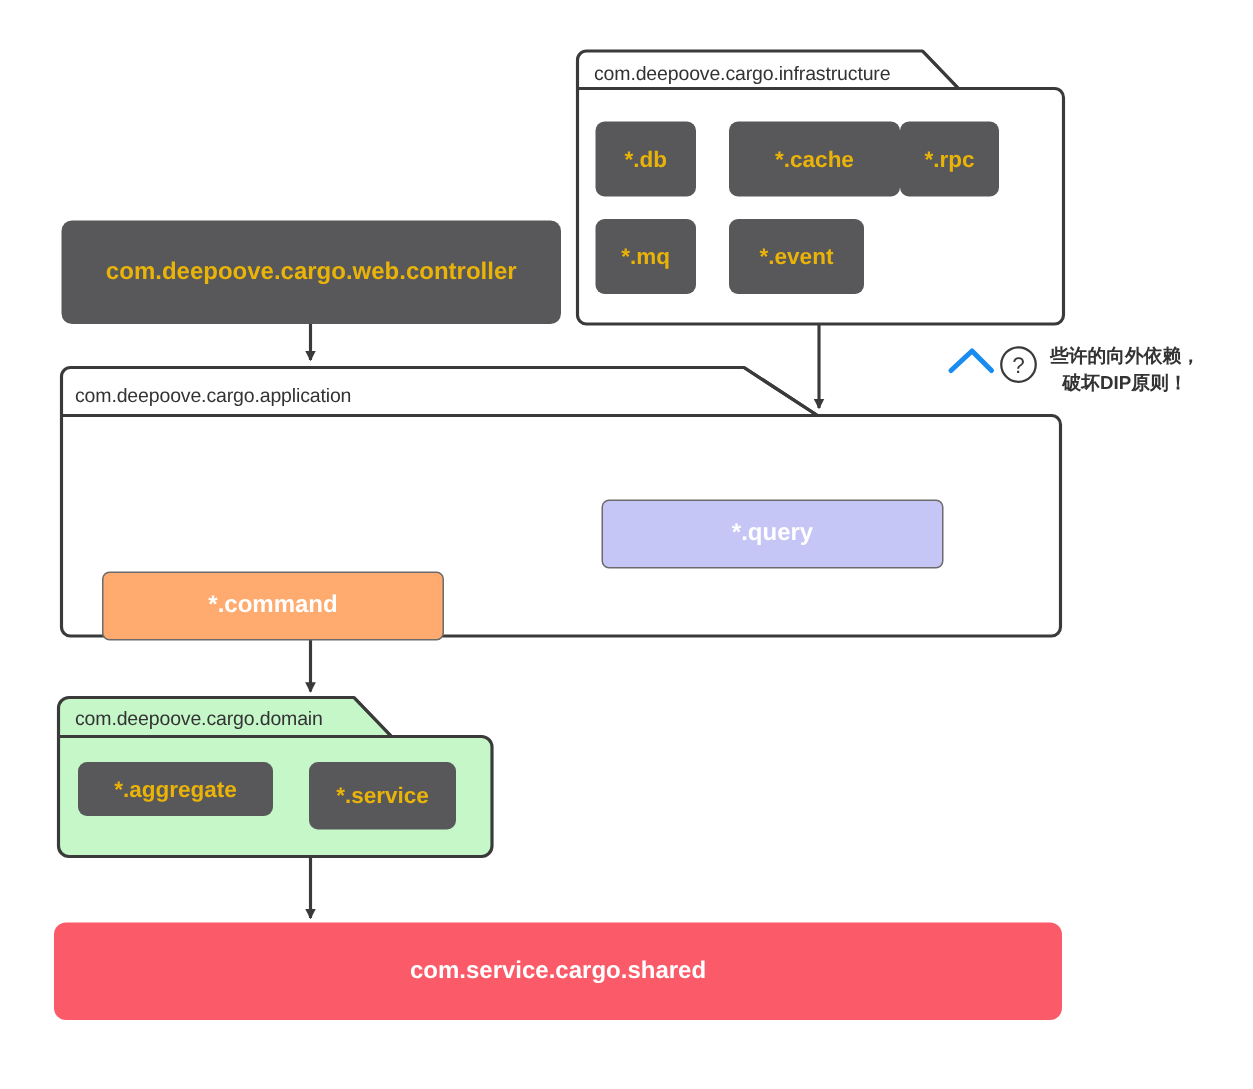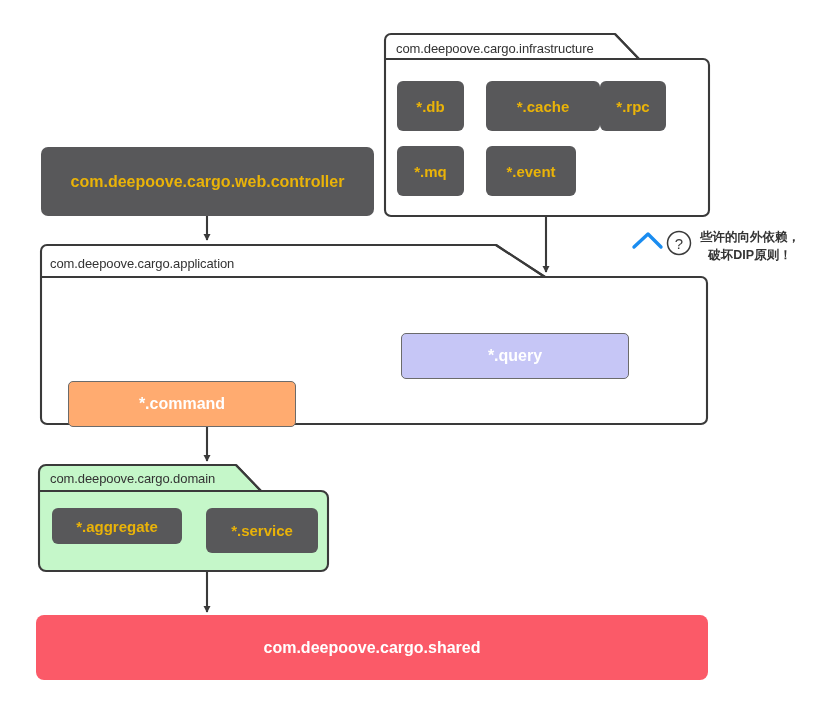--- a/index.html
+++ b/index.html
@@ -156,22 +156,22 @@
   <div class="node box-dark small" style="left:600px; top:81px; width:66px; height:50px;">*.rpc</div>
   <div class="node box-dark small" style="left:397px; top:146px; width:67px; height:50px;">*.mq</div>
   <div class="node box-dark small" style="left:486px; top:146px; width:90px; height:50px;">*.event</div>
 
   <div class="node box-dark" style="left:41px; top:147px; width:333px; height:69px; font-size:16px;">com.deepoove.cargo.web.controller</div>
 
   <div class="node box-orange" style="left:68px; top:333px; width:228px; height:46px;margin-top:48px;">*.command</div>
   <div class="node box-violet" style="left:401px; top:333px; width:228px; height:46px;">*.query</div>
 
   <div class="node box-dark small" style="left:52px; top:508px; width:130px; height:36px;">*.aggregate</div>
-  <div class="node box-dark small" style="left:206px; top:508px; width:112px; height:45px;">*.service</div>
+  <div class="node box-dark small" style="left:206px; top:508px; width:98px; height:45px;">*.service</div>
 
-  <div class="node box-red" style="left:36px; top:615px; width:672px; height:65px;">com.deepoove.cargo.shared</div>
+  <div class="node box-red" style="left:36px; top:615px; width:672px; height:65px;">com.service.cargo.shared</div>
 
   <div class="annot" style="left:700px; top:228px;">
     <div>些许的向外依赖，</div>
     <div>破坏DIP原则！</div>
   </div>
 
 </div>
 
 </body></html>

